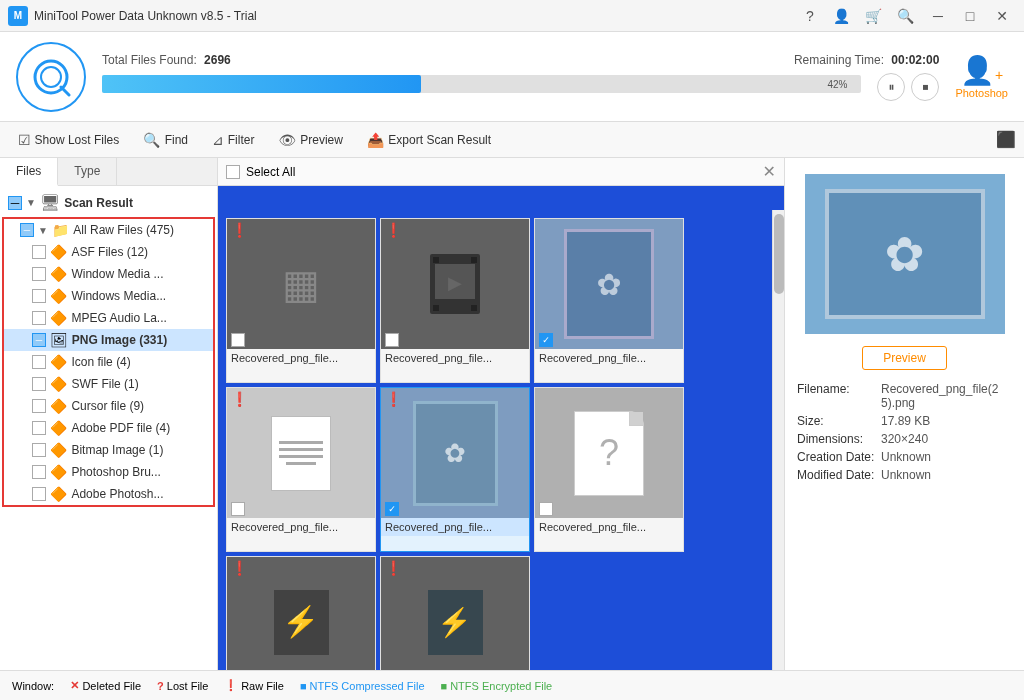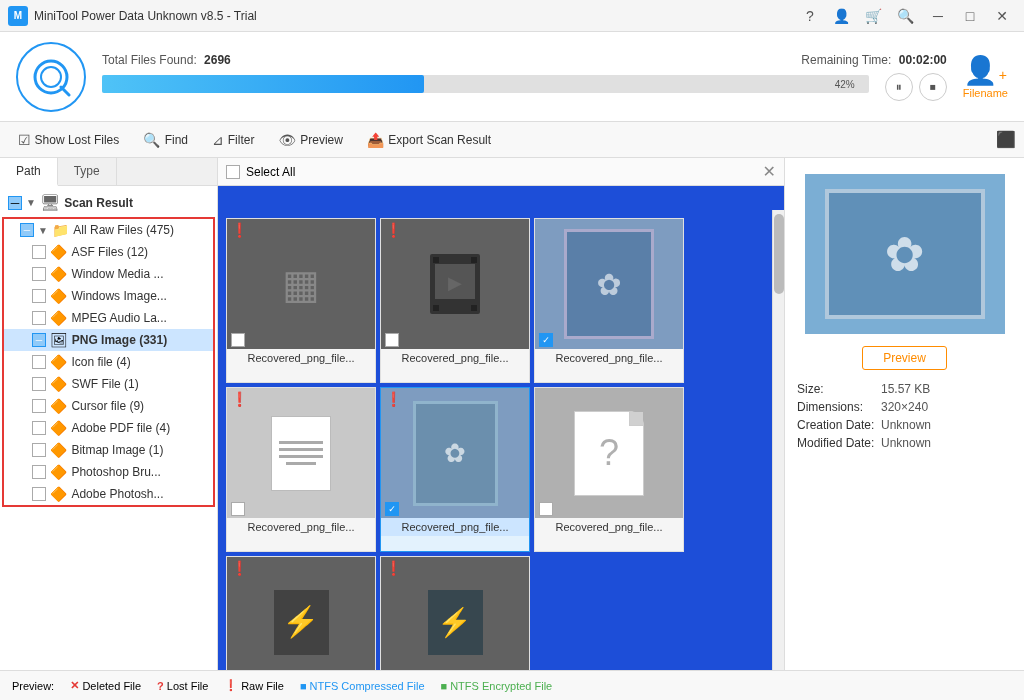--- a/index.html
+++ b/index.html
@@ -153,21 +153,21 @@
     .thumb-item.selected-item { background: #e3f2fd; border-color: #2196F3; }
     .thumb-img {
       width: 148px; height: 130px;
       display: flex; align-items: center; justify-content: center;
       background: #9e9e9e; overflow: hidden; position: relative;
     }
     .thumb-img.blue-bg { background: #7E9CC0; }
     .thumb-img.dark-bg { background: #616161; }
     .thumb-label {
       width: 100%; padding: 3px 4px;
-      font-size: 11px; color: #333; text-align: center;
+      font-size: 11px; color: #333; 
       white-space: nowrap; overflow: hidden; text-overflow: ellipsis;
     }
     .thumb-check {
       position: absolute; bottom: 35px; left: 4px;
       width: 14px; height: 14px; border: 1px solid #aaa; background: white;
       display: flex; align-items: center; justify-content: center; font-size: 9px;
     }
     .thumb-check.checked { background: #2196F3; border-color: #2196F3; color: white; }
     .lost-indicator {
       position: absolute; top: 4px; left: 4px;
@@ -292,21 +292,21 @@
         <span class="progress-pct">42%</span>
       </div>
       <div class="progress-controls">
         <button class="ctrl-btn">⏸</button>
         <button class="ctrl-btn">⏹</button>
       </div>
     </div>
   </div>
   <div class="register-btn">
     <div class="register-icon">👤<span style="font-size:14px;color:#FF8C00;">+</span></div>
-    <span>Filename</span>
+    <span>Photoshop</span>
   </div>
 </div>
 
 <div class="toolbar">
   <button class="tool-btn">
     <span class="tool-icon">☑</span>
     <span>Show Lost Files</span>
   </button>
   <button class="tool-btn">
     <span class="tool-icon">🔍</span>
@@ -326,21 +326,21 @@
   </button>
   <div class="toolbar-right">
     <span class="export-icon">⬛</span>
   </div>
 </div>
 
 <div class="main">
 
   <div class="left-panel">
     <div class="tab-header">
-      <div class="tab active">Path</div>
+      <div class="tab active">Files</div>
       <div class="tab">Type</div>
     </div>
     <div class="tree">
 
       <div class="tree-item">
         <div class="tree-check partial">─</div>
         <span style="font-size:10px;color:#666;">▼</span>
         <span class="tree-icon scan-icon">🖥</span>
         <span class="tree-label bold">Scan Result</span>
       </div>
@@ -362,21 +362,21 @@
 
         <div class="tree-item" style="padding-left:28px;">
           <div class="tree-check"></div>
           <span class="tree-icon file-icon">🔶</span>
           <span class="tree-label">Window Media ...</span>
         </div>
 
         <div class="tree-item" style="padding-left:28px;">
           <div class="tree-check"></div>
           <span class="tree-icon file-icon">🔶</span>
-          <span class="tree-label">Windows Image...</span>
+          <span class="tree-label">Windows Media...</span>
         </div>
 
         <div class="tree-item" style="padding-left:28px;">
           <div class="tree-check"></div>
           <span class="tree-icon file-icon">🔶</span>
           <span class="tree-label">MPEG Audio La...</span>
         </div>
 
         <div class="tree-item selected" style="padding-left:28px;">
           <div class="tree-check partial" style="font-size:9px;color:white;">─</div>
@@ -554,42 +554,46 @@
 
   <div class="right-panel">
     <div class="preview-thumb">
       <div class="preview-inner">
         <span class="preview-flower">✿</span>
       </div>
     </div>
     <button class="preview-btn">Preview</button>
     <div class="file-info">
       <div class="file-info-row">
+        <span class="file-info-label">Filename:</span>
+        <span class="file-info-value">Recovered_png_file(25).png</span>
+      </div>
+      <div class="file-info-row">
         <span class="file-info-label">Size:</span>
-        <span class="file-info-value">15.57 KB</span>
+        <span class="file-info-value">17.89 KB</span>
       </div>
       <div class="file-info-row">
         <span class="file-info-label">Dimensions:</span>
         <span class="file-info-value">320×240</span>
       </div>
       <div class="file-info-row">
         <span class="file-info-label">Creation Date:</span>
         <span class="file-info-value">Unknown</span>
       </div>
       <div class="file-info-row">
         <span class="file-info-label">Modified Date:</span>
         <span class="file-info-value">Unknown</span>
       </div>
     </div>
   </div>
 
 </div>
 
 <div class="legend">
-  <span>Preview:</span>
+  <span>Window:</span>
   <div class="legend-item">
     <span class="legend-x">✕</span>
     <span>Deleted File</span>
   </div>
   <div class="legend-item">
     <span class="legend-q">?</span>
     <span>Lost File</span>
   </div>
   <div class="legend-item">
     <span class="legend-excl">❗</span>

